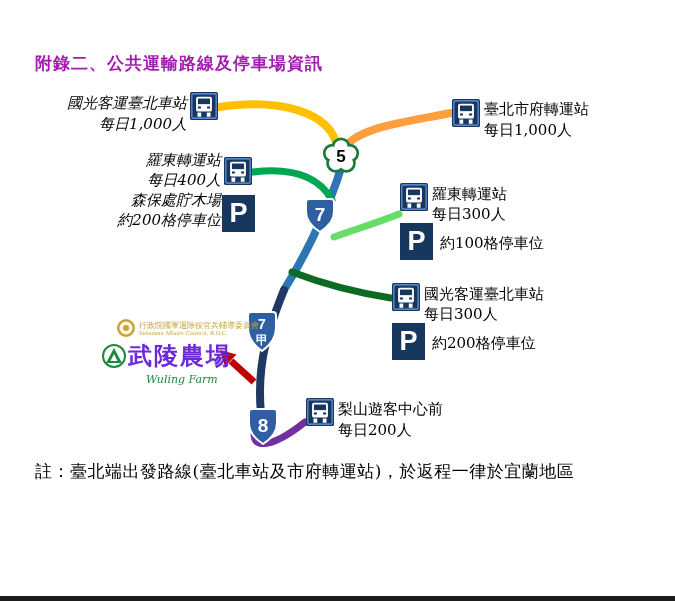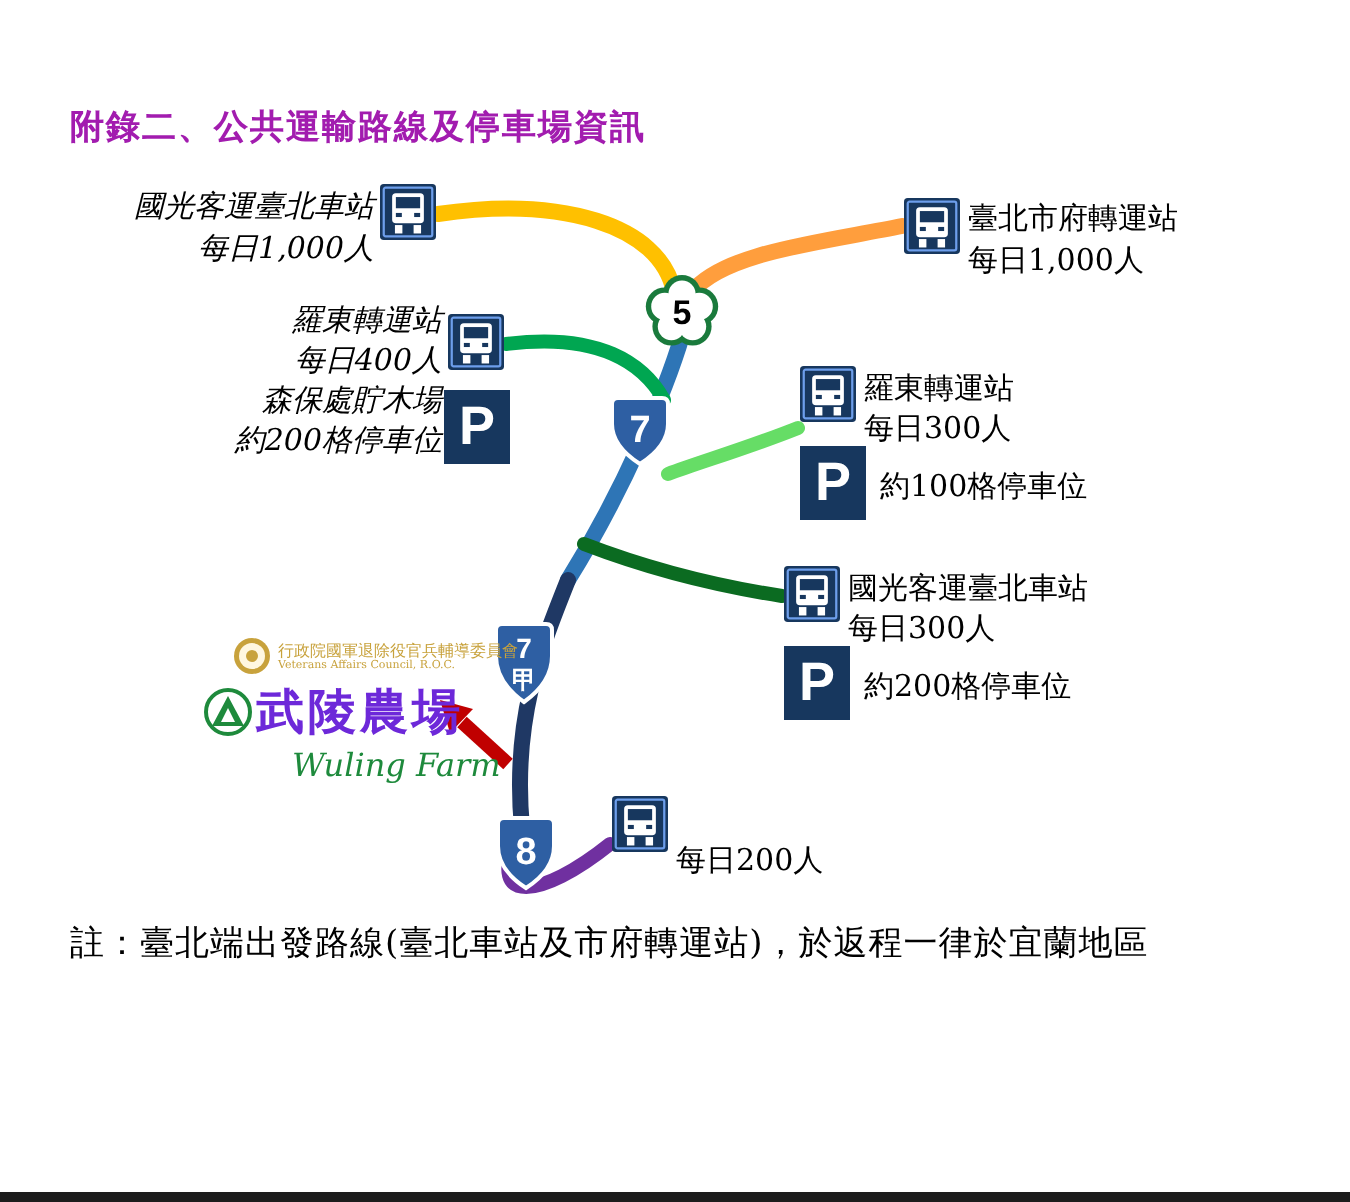--- a/index.html
+++ b/index.html
@@ -13,21 +13,21 @@
   .bus-icon{position:absolute;width:28px;height:28px;}
   .p-icon{position:absolute;width:33px;height:37px;background:#17375E;color:#fff;
           display:flex;align-items:center;justify-content:center;
           font-family:"Liberation Sans",sans-serif;font-weight:bold;font-size:27px;}
   .shield{position:absolute;}
   .note-line{position:absolute;left:35px;font-size:17px;color:#000;letter-spacing:0.5px;white-space:nowrap;}
   #agency-cn{position:absolute;left:139px;top:320px;font-size:8px;color:#C8A23C;white-space:nowrap;}
   #agency-en{position:absolute;left:139px;top:330px;font-size:5.5px;color:#C8A23C;white-space:nowrap;}
   #wuling-name{position:absolute;left:128px;top:340px;font-size:24px;font-weight:bold;color:#6d28d9;
                letter-spacing:2px;white-space:nowrap;}
-  #wuling-en{position:absolute;left:146px;top:373px;font-size:16px;font-style:italic;color:#1E8A3C;white-space:nowrap;}
+  #wuling-en{position:absolute;left:146px;top:373px;font-size:11px;font-style:italic;color:#1E8A3C;white-space:nowrap;}
   #bottom-edge{position:absolute;left:0;bottom:0;width:675px;height:5px;background:#1c1c1c;}
   svg{display:block;}
 </style>
 </head>
 <body>
 
 <div id="page">
 
   <svg width="0" height="0" style="position:absolute">
     <defs>
@@ -143,18 +143,19 @@
   <div id="wuling-en">Wuling Farm</div>
 
   <svg class="shield" style="left:246px;top:407px" width="34" height="40" viewBox="0 0 34 40">
     <path d="M3,5 Q3,2 6,2 L28,2 Q31,2 31,5 L31,16 Q31,28 17,37 Q3,28 3,16 Z" stroke="#FFFFFF" stroke-width="2" fill="#2E5FA3"></path>
     <text x="17" y="25" text-anchor="middle" font-family="Liberation Sans, sans-serif" font-size="19" font-weight="bold" fill="#FFFFFF">8</text>
   </svg>
 
   <svg class="bus-icon" style="left:306px;top:398px" viewBox="0 0 30 30">
       <use href="#bus-symbol"></use>
     </svg>
+  <div class="label" style="left:338px;top:400px">梨山遊客中心前</div>
   <div class="label" style="left:338px;top:421px">每日200人</div>
 
   <div class="note-line" style="top:460px">註：臺北端出發路線(臺北車站及市府轉運站)，於返程一律於宜蘭地區</div>
 
   <div id="bottom-edge"></div>
 </div>
 
 </body></html>

